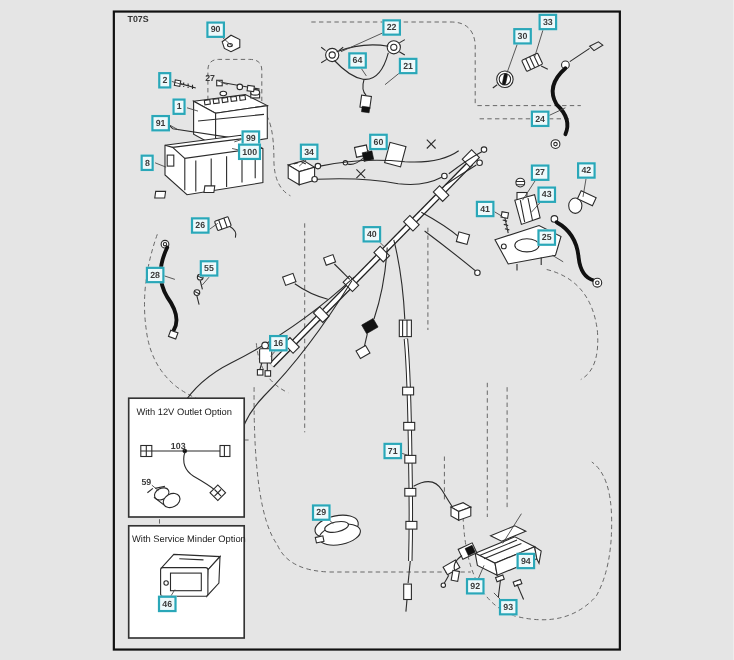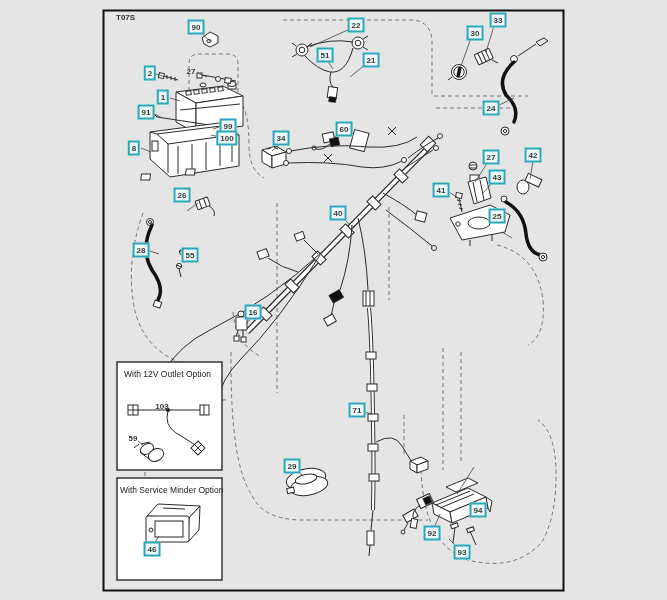--- a/index.html
+++ b/index.html
@@ -349,41 +349,41 @@
     </g>
   </svg>
 
   <div class="diagram-code">T07S</div>
   <div class="box-title" style="left:124px;top:369px;">With 12V Outlet Option</div>
   <div class="box-title" style="left:120px;top:485px;">With Service Minder Option</div>
 
   <div>
       <div class="callout boxed" style="left: 196px; top: 27px;">90</div>
       <div class="callout boxed" style="left: 356px; top: 25px;">22</div>
-      <div class="callout boxed" style="left: 325px; top: 55px;">51</div>
+      <div class="callout boxed" style="left: 325px; top: 55px;">64</div>
       <div class="callout boxed" style="left: 371px; top: 60px;">21</div>
       <div class="callout boxed" style="left: 498px; top: 20px;">33</div>
       <div class="callout boxed" style="left: 475px; top: 33px;">30</div>
       <div class="callout boxed" style="left: 491px; top: 108px;">24</div>
       <div class="callout boxed" style="left: 150px; top: 73px;">2</div>
       <div class="callout boxed" style="left: 163px; top: 97px;">1</div>
       <div class="callout boxed" style="left: 146px; top: 112px;">91</div>
       <div class="callout boxed" style="left: 134px; top: 148px;">8</div>
       <div class="callout boxed" style="left: 228px; top: 126px;">99</div>
       <div class="callout boxed" style="left: 227px; top: 138px;">100</div>
       <div class="callout boxed" style="left: 281px; top: 138px;">34</div>
       <div class="callout boxed" style="left: 344px; top: 129px;">60</div>
       <div class="callout boxed" style="left: 491px; top: 157px;">27</div>
       <div class="callout boxed" style="left: 533px; top: 155px;">42</div>
       <div class="callout boxed" style="left: 497px; top: 177px;">43</div>
       <div class="callout boxed" style="left: 441px; top: 190px;">41</div>
       <div class="callout boxed" style="left: 497px; top: 216px;">25</div>
-      <div class="callout boxed" style="left: 182px; top: 195px;">26</div>
+      <div class="callout boxed" style="left: 182px; top: 205px;">26</div>
       <div class="callout boxed" style="left: 141px; top: 250px;">28</div>
-      <div class="callout boxed" style="left: 190px; top: 255px; text-align: center;">55</div>
+      <div class="callout boxed" style="left: 190px; top: 244px; text-align: center;">55</div>
       <div class="callout boxed" style="left: 338px; top: 213px;">40</div>
       <div class="callout boxed" style="left: 253px; top: 312px;">16</div>
       <div class="callout boxed" style="left: 292px; top: 466px;">29</div>
       <div class="callout boxed" style="left: 357px; top: 410px;">71</div>
       <div class="callout boxed" style="left: 478px; top: 462px; margin-top: 48px;">94</div>
       <div class="callout boxed" style="left: 432px; top: 533px;">92</div>
       <div class="callout boxed" style="left: 462px; top: 552px;">93</div>
       <div class="callout boxed" style="left: 152px; top: 549px;">46</div>
       <div class="callout plain" style="left: 191px; top: 71px;">27</div>
       <div class="callout plain" style="left: 162px; top: 406px; text-align: right;">103</div>

